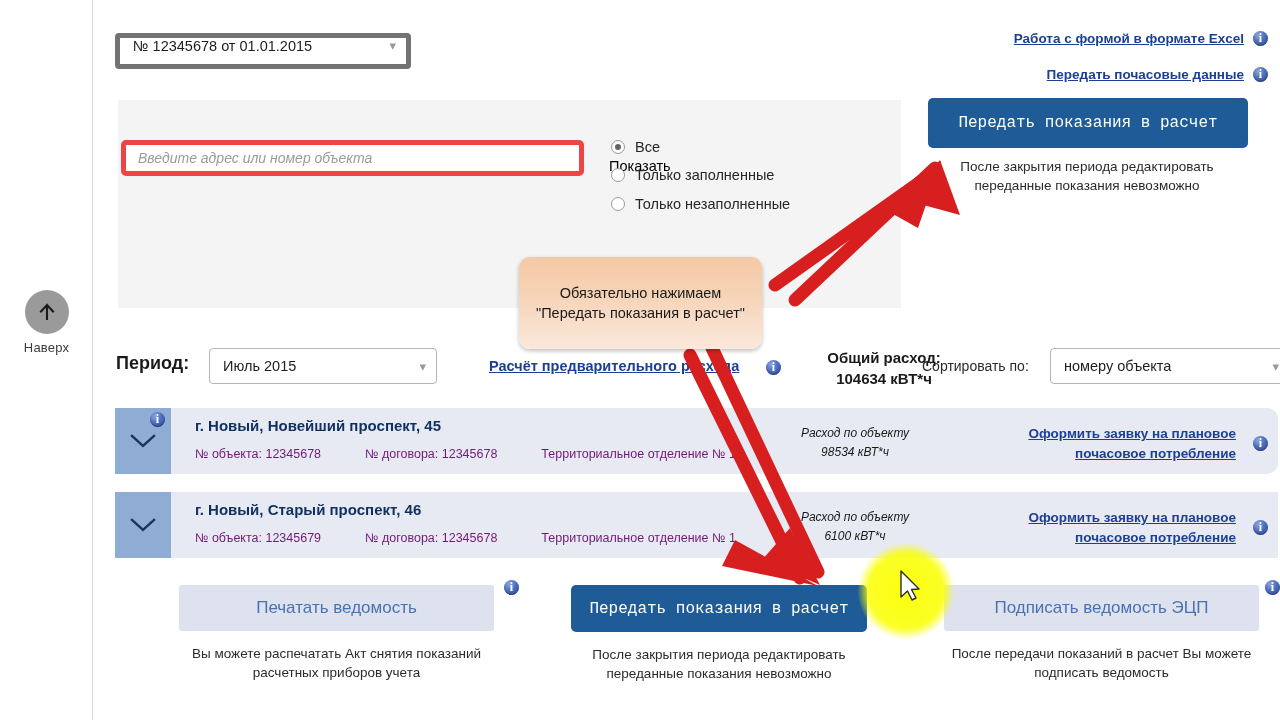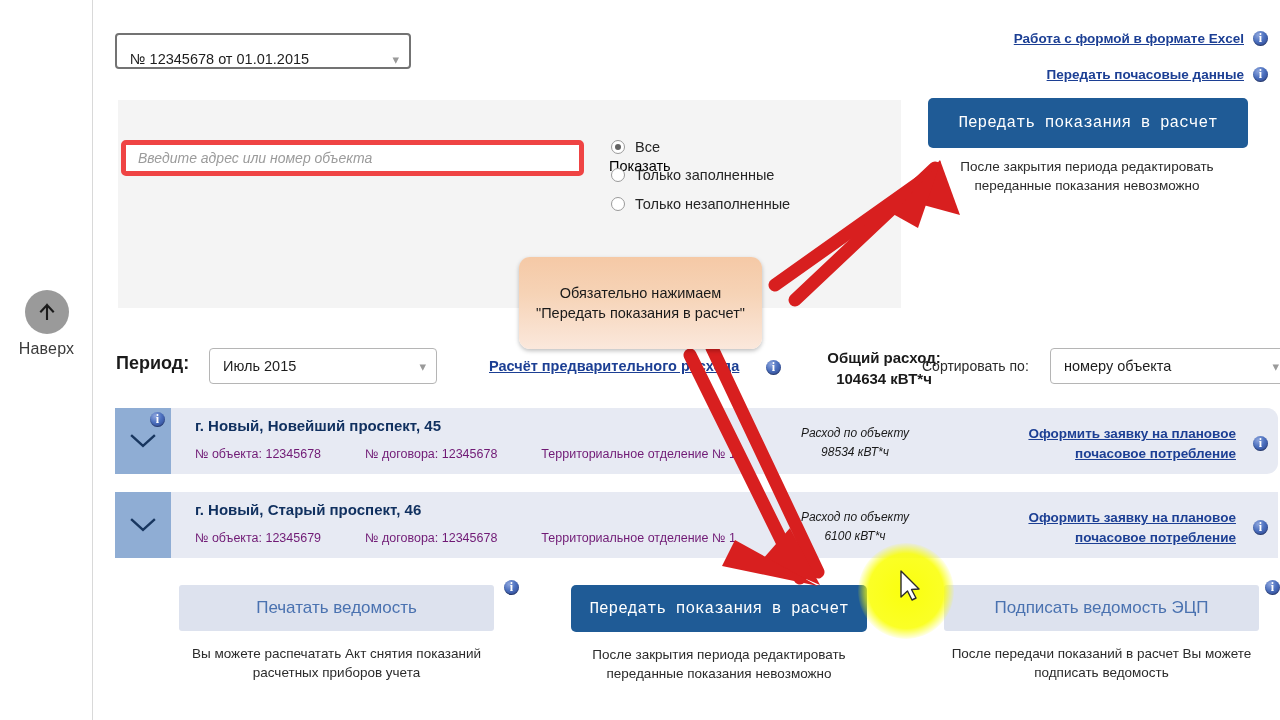--- a/index.html
+++ b/index.html
@@ -26,21 +26,21 @@
   .uptop {
     position: absolute; left: 0; top: 290px;
     width: 93px; text-align: center;
   }
   .uptop-circle {
     width: 44px; height: 44px; border-radius: 50%;
     background: #9a9a9a; margin: 0 auto 6px auto;
     display: flex; align-items: center; justify-content: center;
   }
   .uptop-label {
-    font-size: 16px; color: #3b3b3b; letter-spacing: .2px;
+    font-size: 13px; color: #3b3b3b; letter-spacing: .2px;
   }
 
   
   .content { position: absolute; left: 93px; top: 0; width: 1187px; height: 720px; }
 
   .link {
     color: #1c3f94; text-decoration: underline;
     font-weight: bold; cursor: pointer;
   }
 
@@ -58,23 +58,23 @@
     text-align: center;
     font-family: "Liberation Serif", serif;
     font-size: 12px; font-weight: bold; color: #ffffff;
     line-height: 16px;
   }
 
   
   .doc-select {
     position: absolute; left: 22px; top: 33px;
     width: 296px; height: 36px;
-    border: 2px solid #737373; border-radius: 4px;
+    border: 5px solid #737373; border-radius: 4px;
     background: #fff;
-    display: flex; align-items: flex-end;
+    display: flex; align-items: flex-start;
     padding: 0 10px 0 13px;
     font-size: 14.5px; color: #1d1d1d; gap: 6px;
   }
   .doc-select .caret { margin-left: auto; color: #9a9a9a; font-size: 13px; }
 
   
   .toplink-row {
     position: absolute; right: 12px;
     display: flex; align-items: center; gap: 9px;
     font-size: 13.5px;

